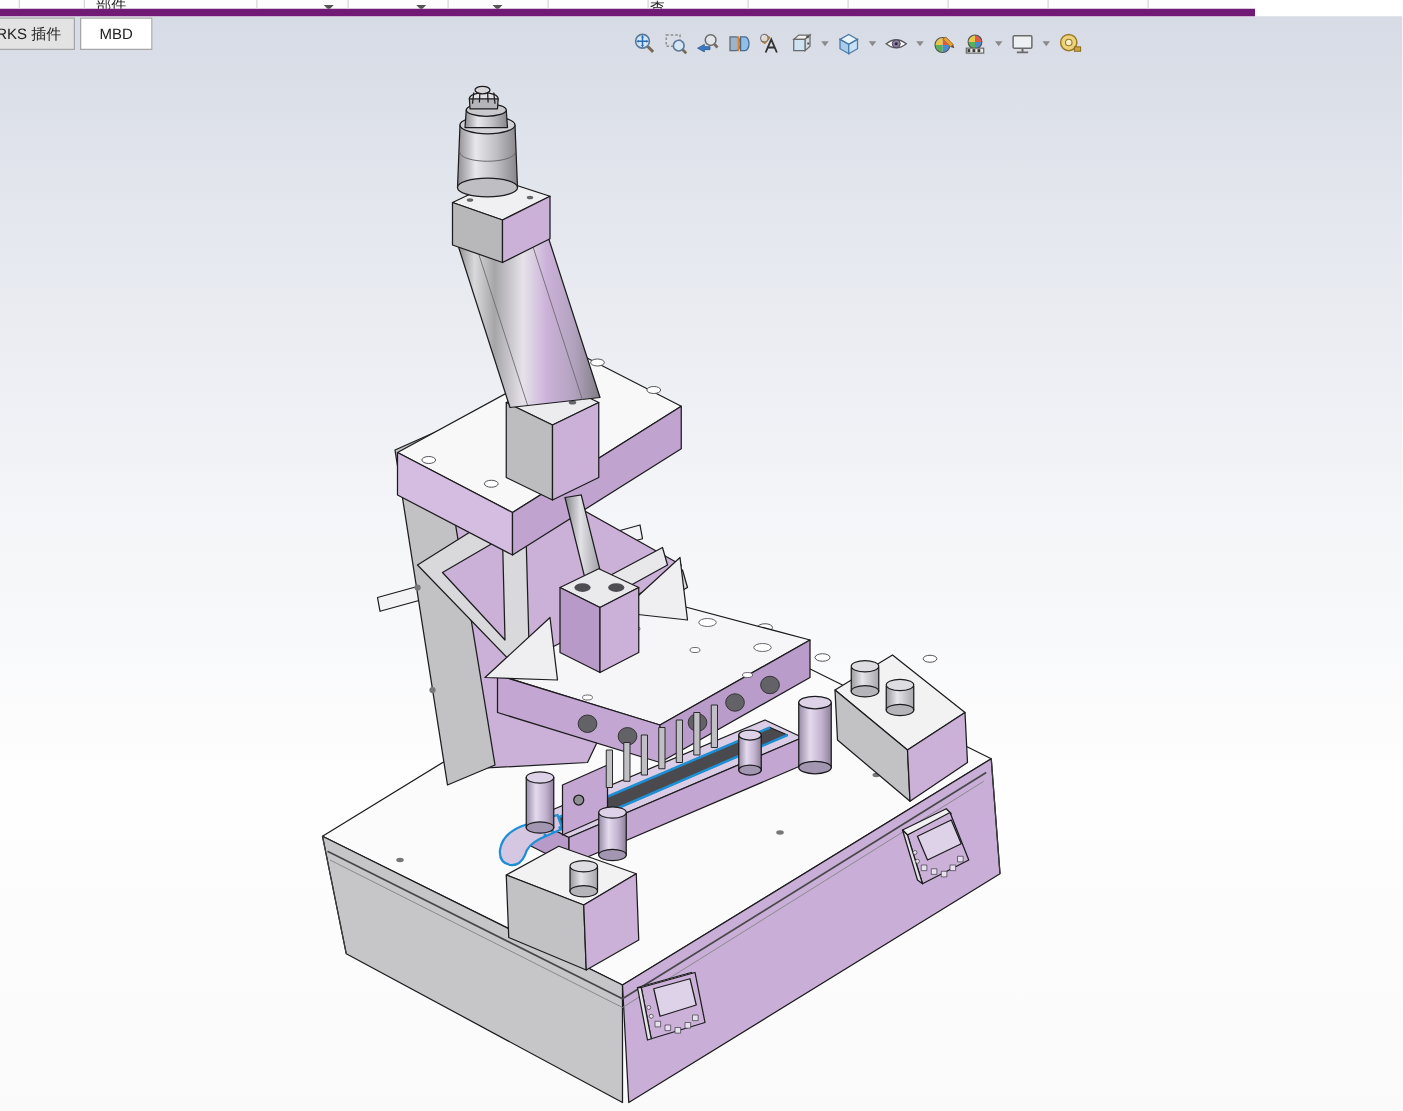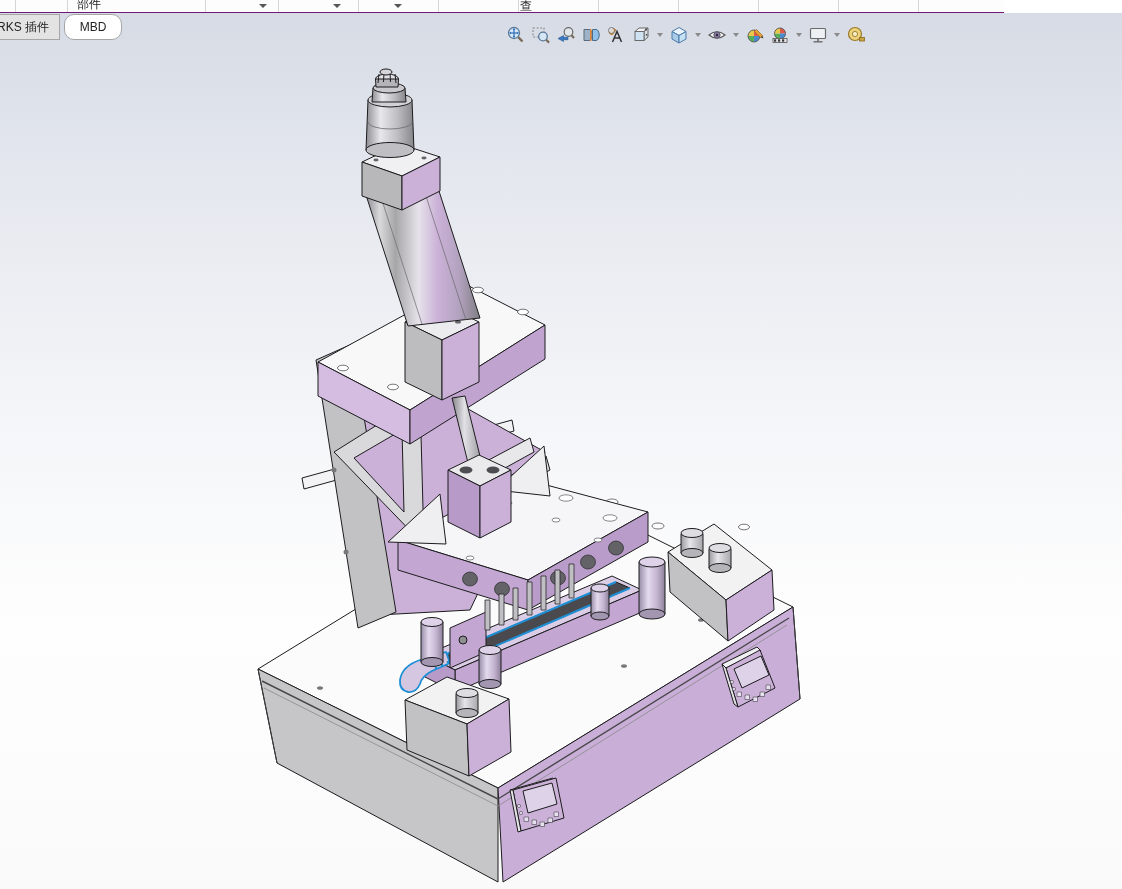--- a/index.html
+++ b/index.html
@@ -2,36 +2,36 @@
 <html><head>
 <meta charset="utf-8">
 <style>
   * { margin:0; padding:0; box-sizing:border-box; }
   html,body { width:1122px; height:889px; overflow:hidden;
     font-family:"Liberation Sans", sans-serif; background:#fff; }
   .app { position:relative; width:1122px; height:889px; }
 
   
   .menustrip { position:absolute; left:0; top:0; width:1004px; height:13px;
-    background:#fdfdfd; border-bottom:1px solid #701a75; overflow:hidden; z-index:30; }
+    background:#fdfdfd; border-bottom:6px solid #701a75; overflow:hidden; z-index:30; }
   .menustrip .sep { position:absolute; top:0; width:1px; height:13px; background:#d6d6d8; }
   .menustrip .mlabel { position:absolute; top:-4px; font-size:12px; color:#222; }
   .caret { width:0; height:0; border-left:4px solid transparent; border-right:4px solid transparent;
     border-top:4px solid #555; display:inline-block; }
   .menustrip .mcaret { position:absolute; top:4px; }
 
   
   .tabrow { position:absolute; left:0; top:14px; width:1122px; height:27px;
     background:transparent; z-index:30; }
   .cmtab { position:absolute; top:0; height:26px; font-size:12px; color:#222;
     display:flex; align-items:center; justify-content:center;
     border:1px solid #a6a6a8; background:#fff; cursor:pointer; }
   .cmtab.shaded { background:#e3e3e4; }
   .tab-addins { left:-62px; width:122px; justify-content:flex-end; padding-right:10px; }
-  .tab-mbd { left:64px; width:58px;border-radius:10px; }
+  .tab-mbd { left:64px; width:58px; }
 
   
   .viewport { position:absolute; left:0; top:13px; width:1122px; height:876px;
     background:linear-gradient(180deg,#d6dbe5 0%, #e4e7ee 18%, #f4f5f8 45%, #fefefe 70%, #fafafa 100%); z-index:1; }
 
   
   .hud { position:absolute; left:505px; top:24px; height:22px; display:flex;
     align-items:center; z-index:40; }
   .hud .tool { width:22px; height:22px; display:flex; align-items:center; justify-content:center;
     margin-right:3px; cursor:pointer; }

